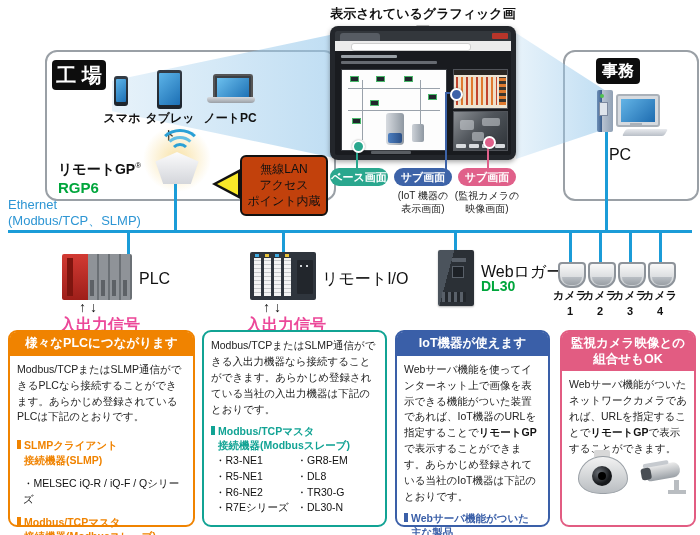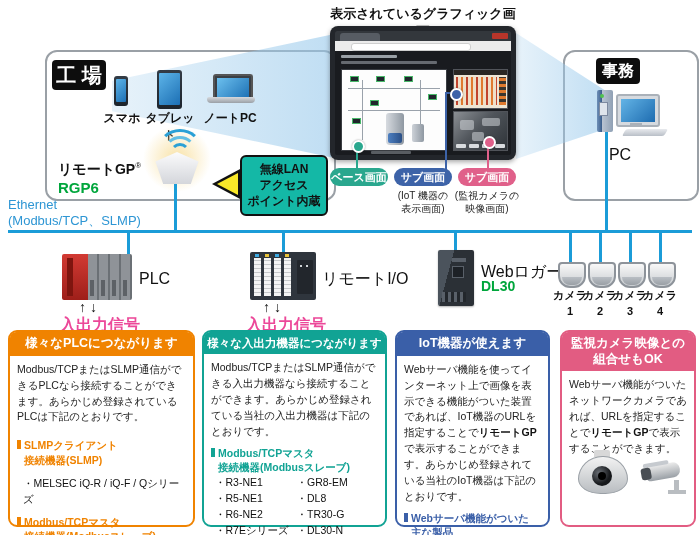--- a/index.html
+++ b/index.html
@@ -19,21 +19,21 @@
   .lapscr .scr{position:absolute;left:2px;right:2px;top:2px;bottom:0;background:linear-gradient(135deg,#6cc0ee,#1c6fb4);}
   .lapbase{background:linear-gradient(#d6d9dd,#9aa0a6);border-radius:2px 2px 4px 4px;}
   
   .glow{background:radial-gradient(closest-side,rgba(248,224,160,.95),rgba(248,224,160,0));border-radius:50%;}
   .arc{border:3px solid #2aa0d6;border-bottom:none;border-left-color:transparent;border-right-color:transparent;
        border-radius:50% 50% 0 0/100% 100% 0 0;}
   .arc2{border-top-color:#63bfe4;}
   .apbody{background:linear-gradient(180deg,#fbfbfc,#d4d6db);clip-path:polygon(50% 0%,97% 30%,80% 100%,20% 100%,3% 30%);
           filter:drop-shadow(0 1px 1px rgba(0,0,0,.3));}
   
-  .callout{background:#14b8a6;border:2.5px solid #111;border-radius:6px;font-weight:bold;font-size:12px;
+  .callout{background:#c2410c;border:2.5px solid #111;border-radius:6px;font-weight:normal;font-size:12px;
            line-height:1.35;text-align:center;padding:4px 4px;color:#111;}
   .callout-arrow-o{background:#111;clip-path:polygon(0 50%,100% 0,100% 100%);}
   .callout-arrow-i{background:#f9e829;clip-path:polygon(0 50%,100% 0,100% 100%);}
   
   .monitor{background:#23262b;border-radius:8px;box-shadow:0 2px 5px rgba(0,0,0,.35);}
   .screen{position:absolute;left:5px;top:5px;width:176px;height:124px;background:#191b1f;border-radius:2px;overflow:hidden;}
   .tabbar{position:absolute;left:0;top:0;width:100%;height:10px;background:#33373c;}
   .tab{position:absolute;left:5px;top:2px;width:40px;height:8px;background:#575c63;border-radius:3px 3px 0 0;}
   .winbtn{position:absolute;right:3px;top:2px;width:16px;height:6px;background:#b8352a;border-radius:1px;}
   .addr{position:absolute;left:0;top:10px;width:100%;height:10px;background:#ececec;}
@@ -314,21 +314,20 @@
       </div>
       <div class="items">・MELSEC iQ-R / iQ-F / Qシリーズ</div>
       <div class="sec" style="color:#f08300;">
         <span class="h"><span class="bar"></span><span>Modbus/TCPマスタ</span><br><span class="ind">接続機器(Modbusスレーブ)</span></span>
       </div>
 
     </div>
   </div>
 
   <div class="ibox" style="left:202px;width:185px;border-color:#11a394;">
-    <div class="head" style="background:#11a394;font-size:11.5px;">様々な入出力機器につながります</div>
     <div class="body">
       <p>Modbus/TCPまたはSLMP通信ができる入出力機器なら接続することができます。あらかじめ登録されている当社の入出力機器は下記のとおりです。</p>
       <div class="sec" style="color:#11a394;margin-top:6px;">
         <span class="h"><span class="bar"></span><span>Modbus/TCPマスタ</span><br><span class="ind">接続機器(Modbusスレーブ)</span></span>
       </div>
       <div class="cols">
         <div>
           <div>・R3-NE1</div>
             <div>・R5-NE1</div>
           <div>・R6-NE2</div>

